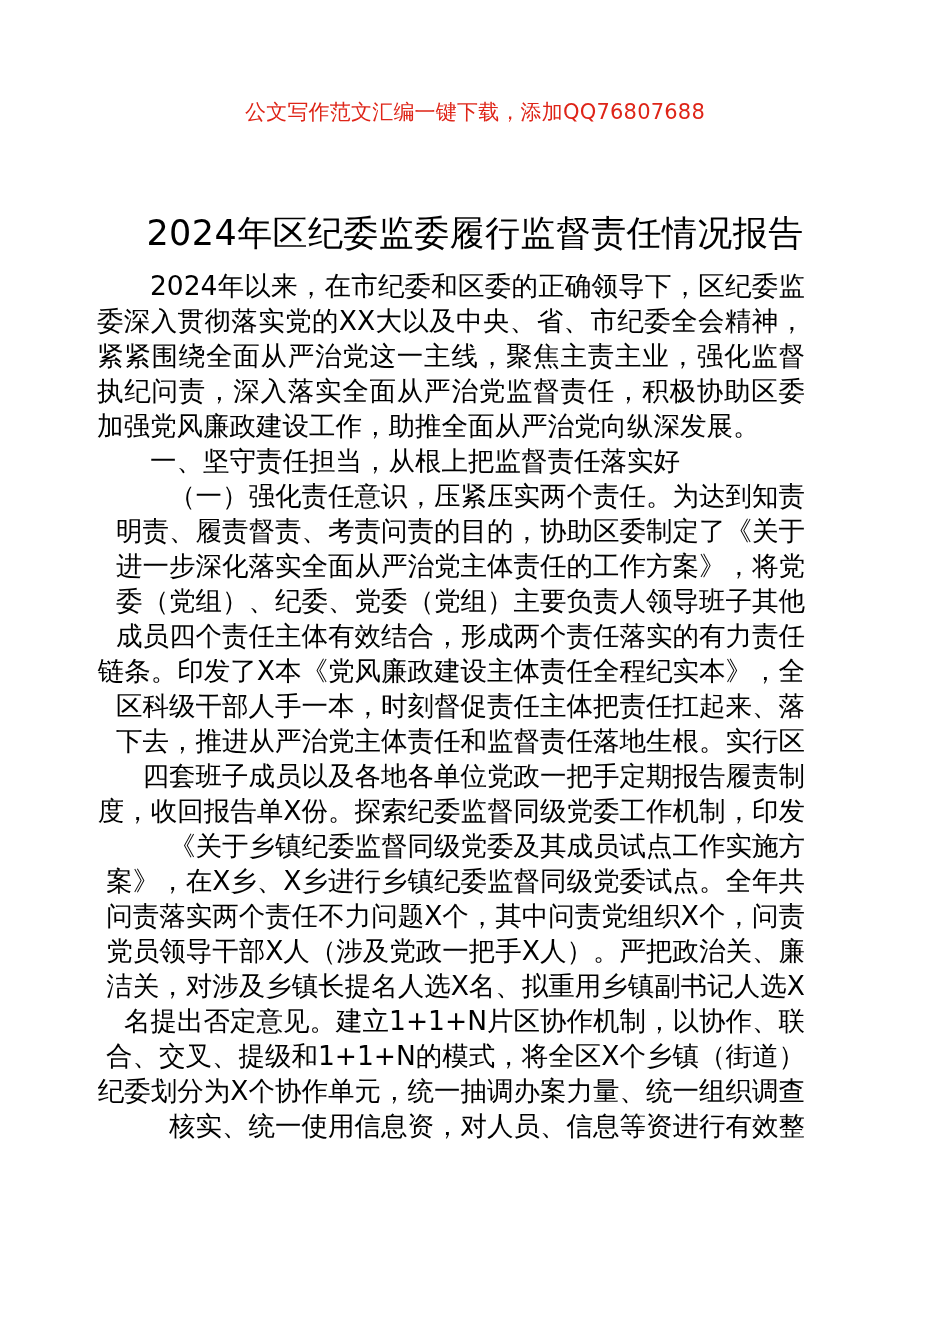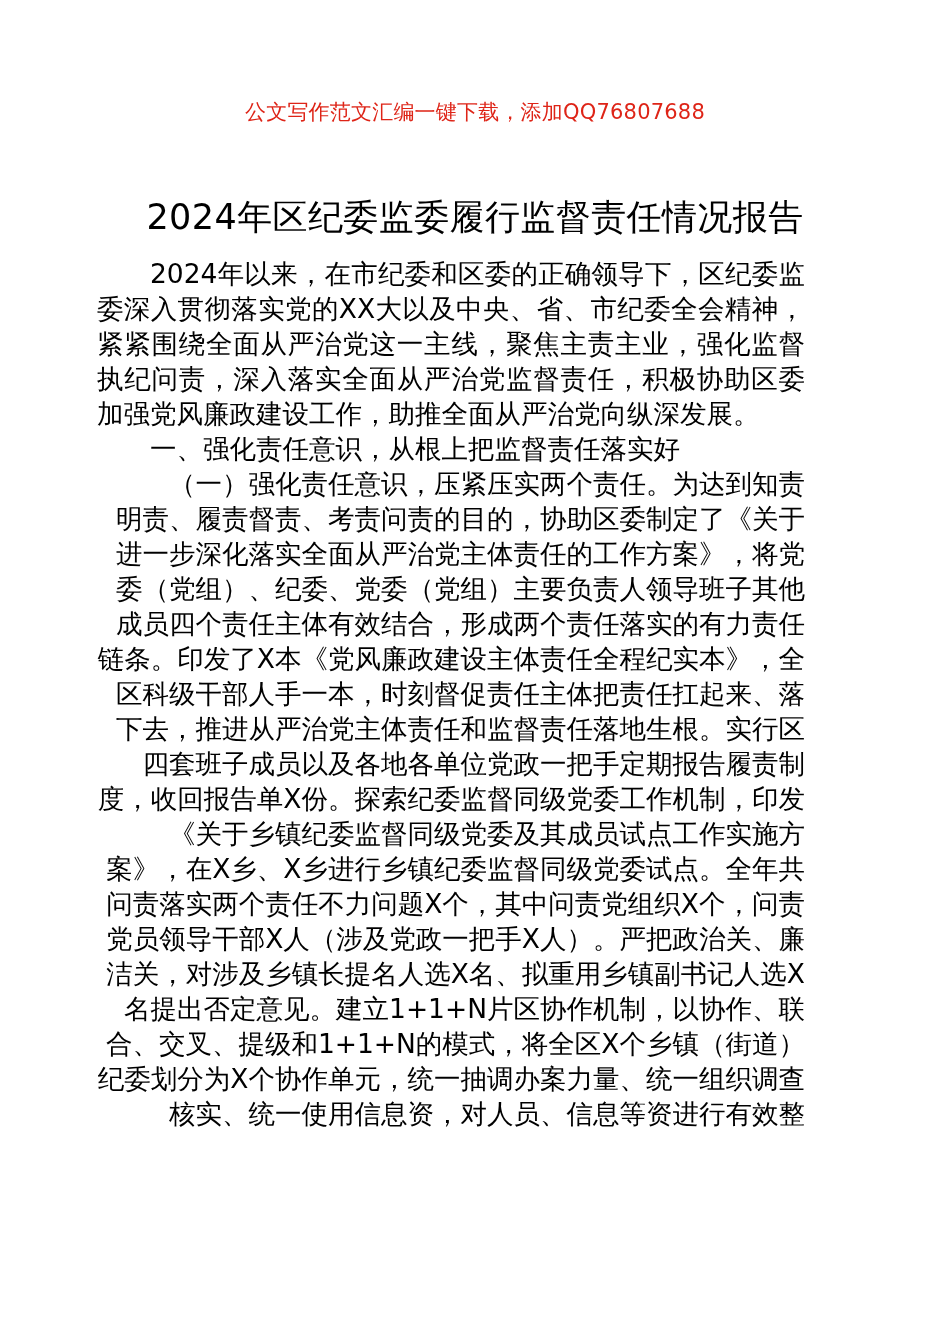--- a/index.html
+++ b/index.html
@@ -39,37 +39,37 @@
     font-size: 21px;
     font-weight: 400;
     letter-spacing: 0.2px;
     white-space: nowrap;
     font-family: "DejaVu Sans", "Liberation Sans", sans-serif;
   }
 
   
   .doc-title {
     position: absolute;
-    top: 172px;
+    top: 188px;
     left: 97px;
     width: 756px;
     text-align: center;
     font-size: 35px;
     line-height: 44px;
     font-weight: 400;
     color: #000000;
     letter-spacing: 0.4px;
     white-space: nowrap;
     font-family: "DejaVu Sans", "Liberation Sans", sans-serif;
   }
 
   
   .doc-body {
     position: absolute;
-    top: 256px;
+    top: 268px;
     left: 97px;
     width: 708px;
   }
 
   .para {
     margin: 0;
     padding: 0;
     font-size: 26.5px;
     line-height: 35px;
     color: #000000;
@@ -88,17 +88,17 @@
 <div class="page">
 
   <div class="promo-banner">
     <span class="promo-text">公文写作范文汇编一键下载，添加QQ76807688</span>
   </div>
 
   <h1 class="doc-title">2024年区纪委监委履行监督责任情况报告</h1>
 
   <div class="doc-body">
     <p class="para">2024年以来，在市纪委和区委的正确领导下，区纪委监委深入贯彻落实党的XX大以及中央、省、市纪委全会精神，紧紧围绕全面从严治党这一主线，聚焦主责主业，强化监督执纪问责，深入落实全面从严治党监督责任，积极协助区委加强党风廉政建设工作，助推全面从严治党向纵深发展。</p>
-    <p class="para">一、强化责任意识，从根上把监督责任落实好</p>
+    <p class="para">一、坚守责任担当，从根上把监督责任落实好</p>
     <p class="para">（一）强化责任意识，压紧压实两个责任。为达到知责明责、履责督责、考责问责的目的，协助区委制定了《关于进一步深化落实全面从严治党主体责任的工作方案》，将党委（党组）、纪委、党委（党组）主要负责人领导班子其他成员四个责任主体有效结合，形成两个责任落实的有力责任链条。印发了X本《党风廉政建设主体责任全程纪实本》，全区科级干部人手一本，时刻督促责任主体把责任扛起来、落下去，推进从严治党主体责任和监督责任落地生根。实行区四套班子成员以及各地各单位党政一把手定期报告履责制度，收回报告单X份。探索纪委监督同级党委工作机制，印发《关于乡镇纪委监督同级党委及其成员试点工作实施方案》，在X乡、X乡进行乡镇纪委监督同级党委试点。全年共问责落实两个责任不力问题X个，其中问责党组织X个，问责党员领导干部X人（涉及党政一把手X人）。严把政治关、廉洁关，对涉及乡镇长提名人选X名、拟重用乡镇副书记人选X名提出否定意见。建立1+1+N片区协作机制，以协作、联合、交叉、提级和1+1+N的模式，将全区X个乡镇（街道）纪委划分为X个协作单元，统一抽调办案力量、统一组织调查核实、统一使用信息资，对人员、信息等资进行有效整</p>
   </div>
 
 </div>
 
 </body></html>

